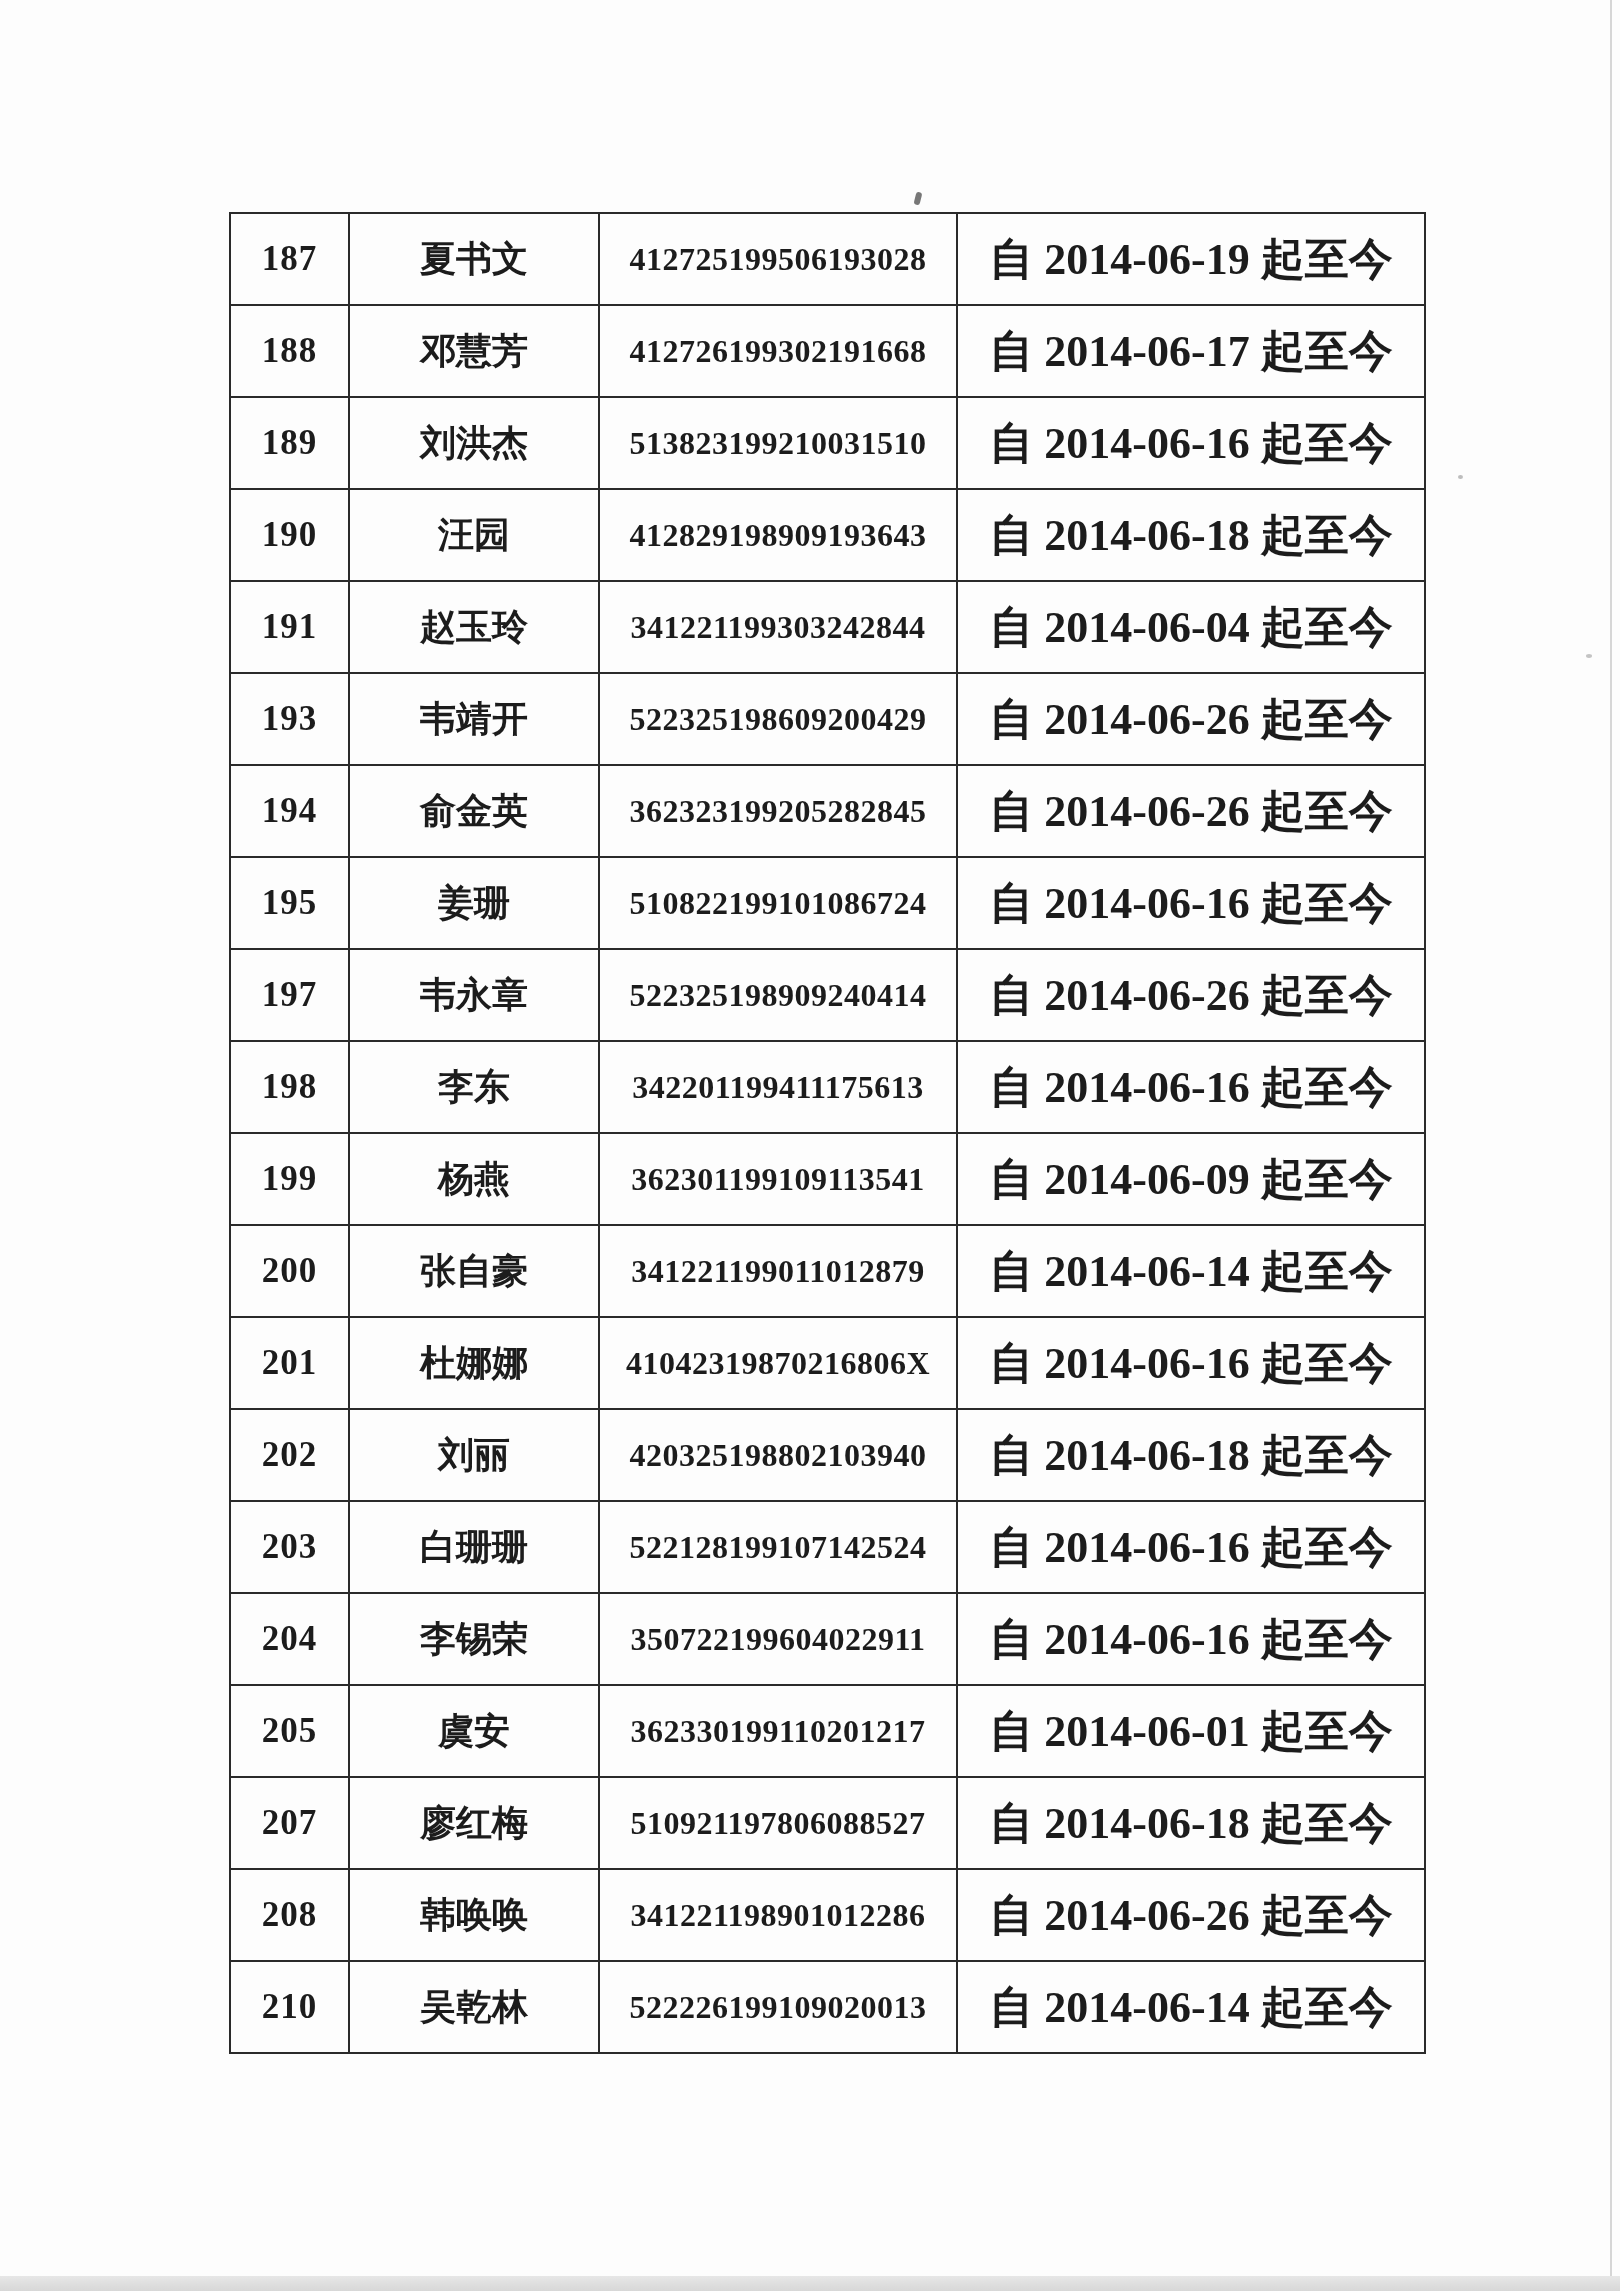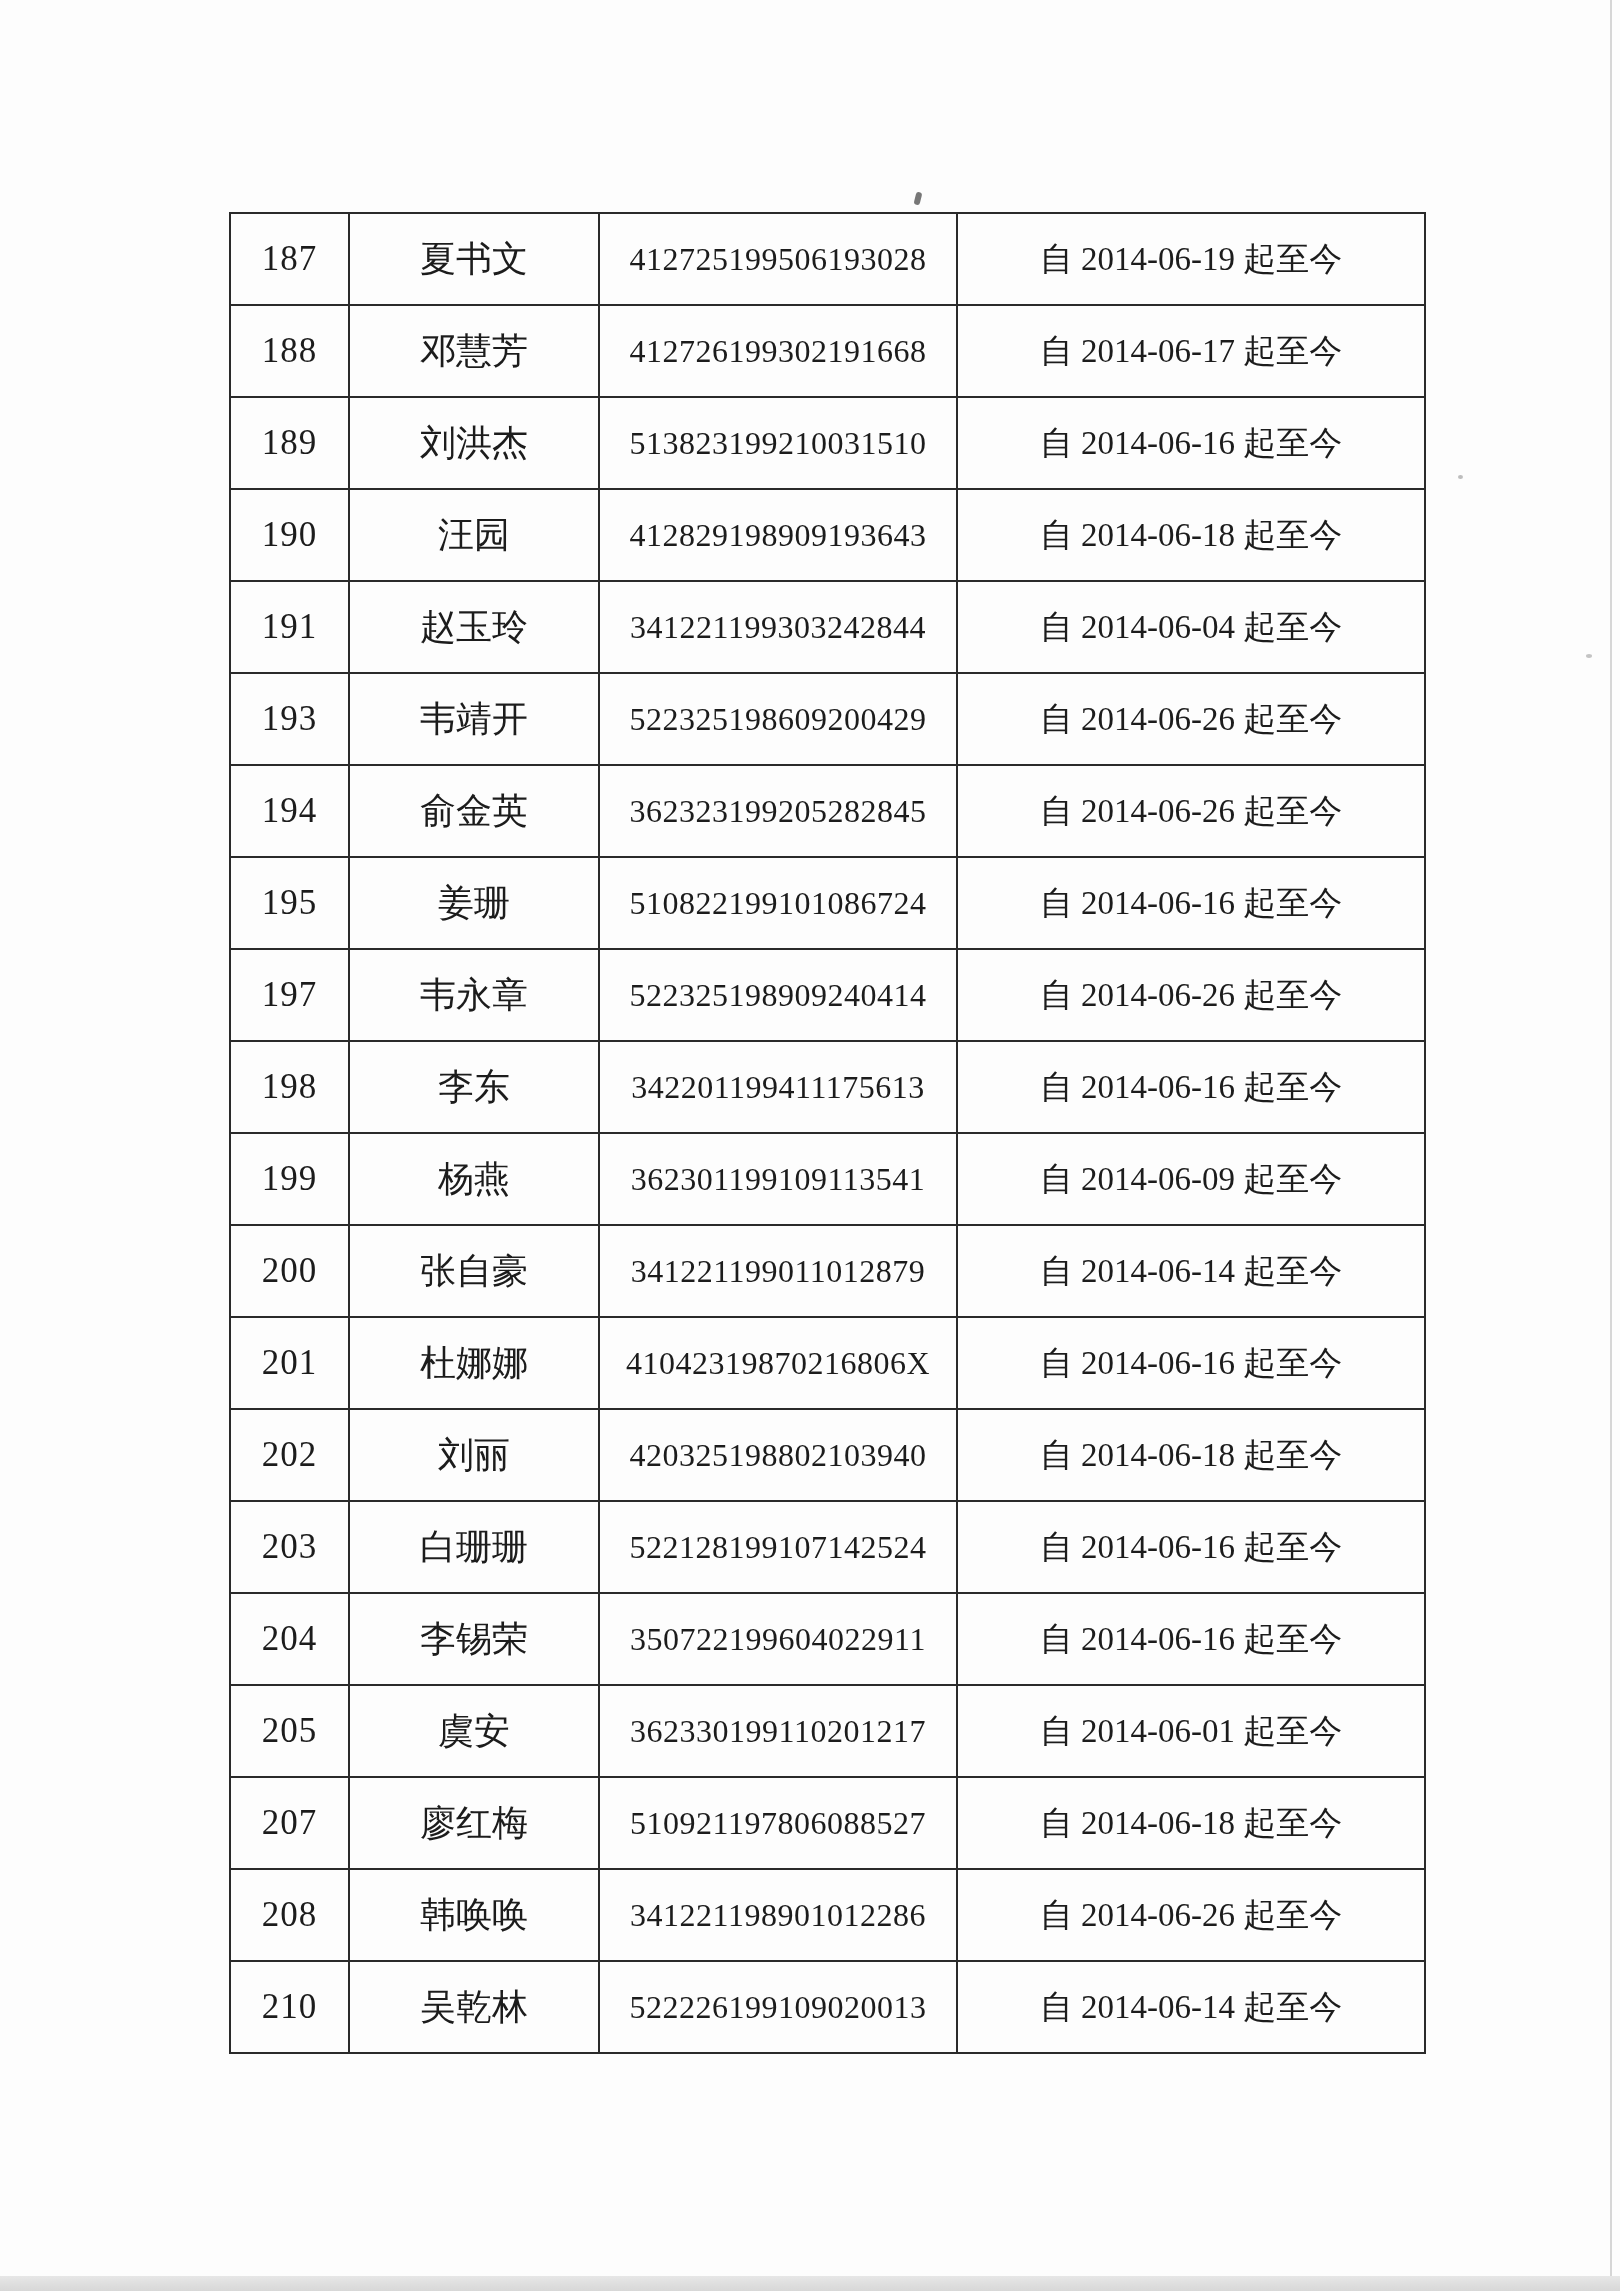--- a/index.html
+++ b/index.html
@@ -30,25 +30,25 @@
   }
   table.roster td{
     border:2px solid var(--line, #2a2a2a);
     text-align:center;
     vertical-align:middle;
     color:var(--ink, #1c1c1c);
     padding:0;
     overflow:hidden;
     white-space:nowrap;
   }
-  table.roster{border:2.9px solid var(--line, #2a2a2a);}
+  table.roster{border:2.9px solid var(--line, #2a2a2a);font-weight:bold;}
   .c-no{font-size:35px;letter-spacing:1px;}
   .c-name{font-size:36px;margin-top:24px;}
   .c-id{font-size:32px;letter-spacing:0.5px;}
-  .c-period{font-size:33px;margin-top:45px;}
+  .c-period{font-size:44px;margin-top:45px;}
   
   .scan-edge-line{
     position:absolute;
     left:1610px;top:0;width:2px;height:2276px;
     background:var(--scan-edge, #cfcfcf);
     opacity:.85;
   }
   .bottom-band{
     position:absolute;
     left:0;top:2276px;width:1620px;height:15.7px;

